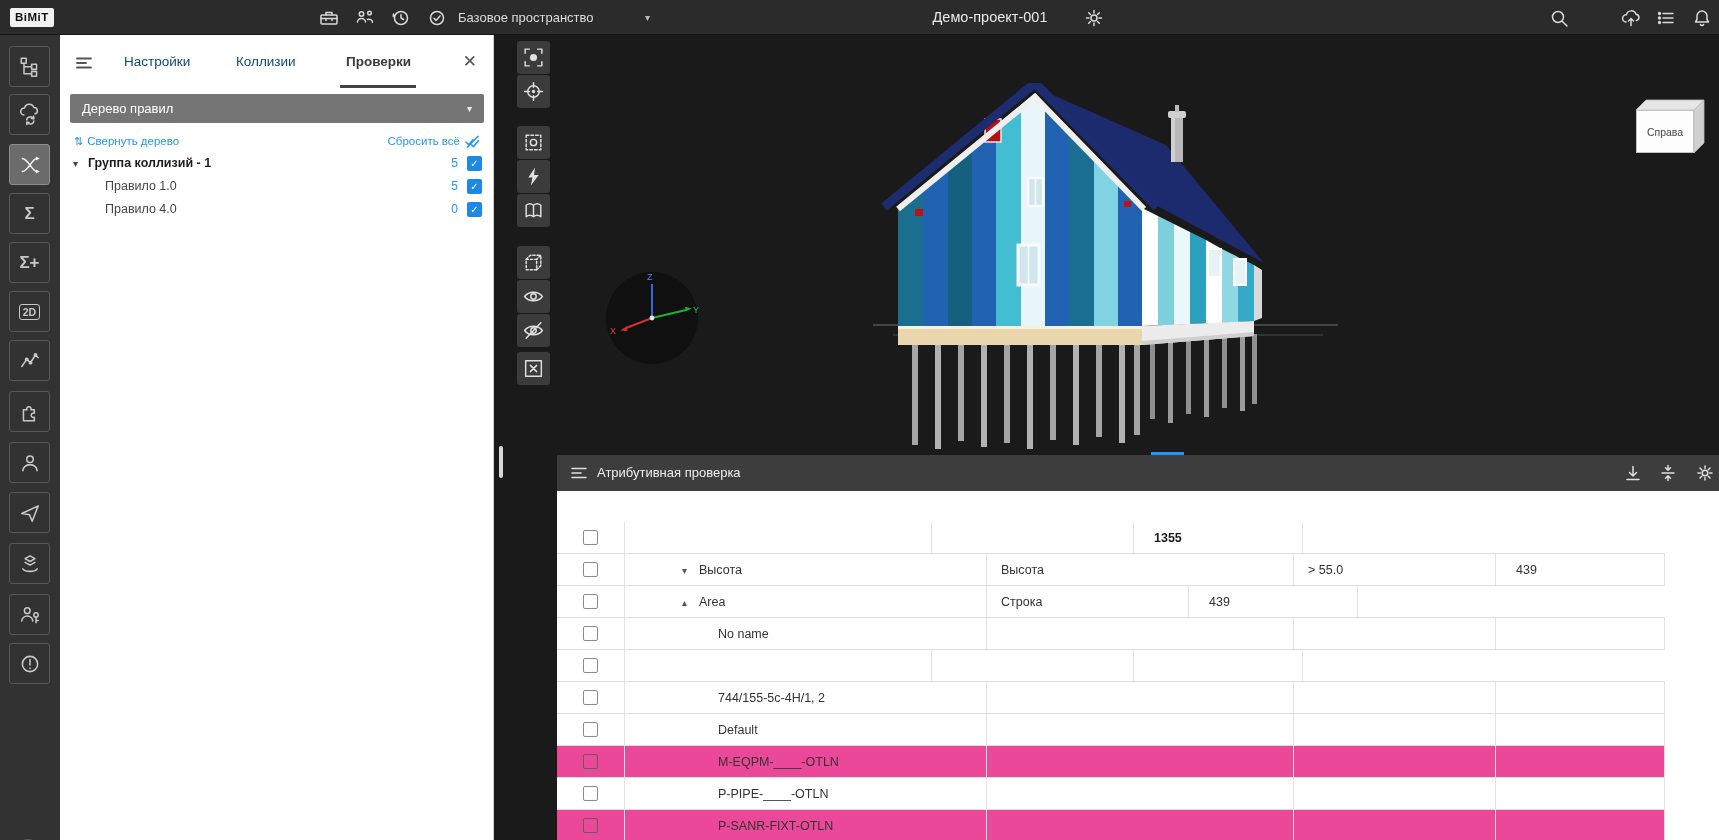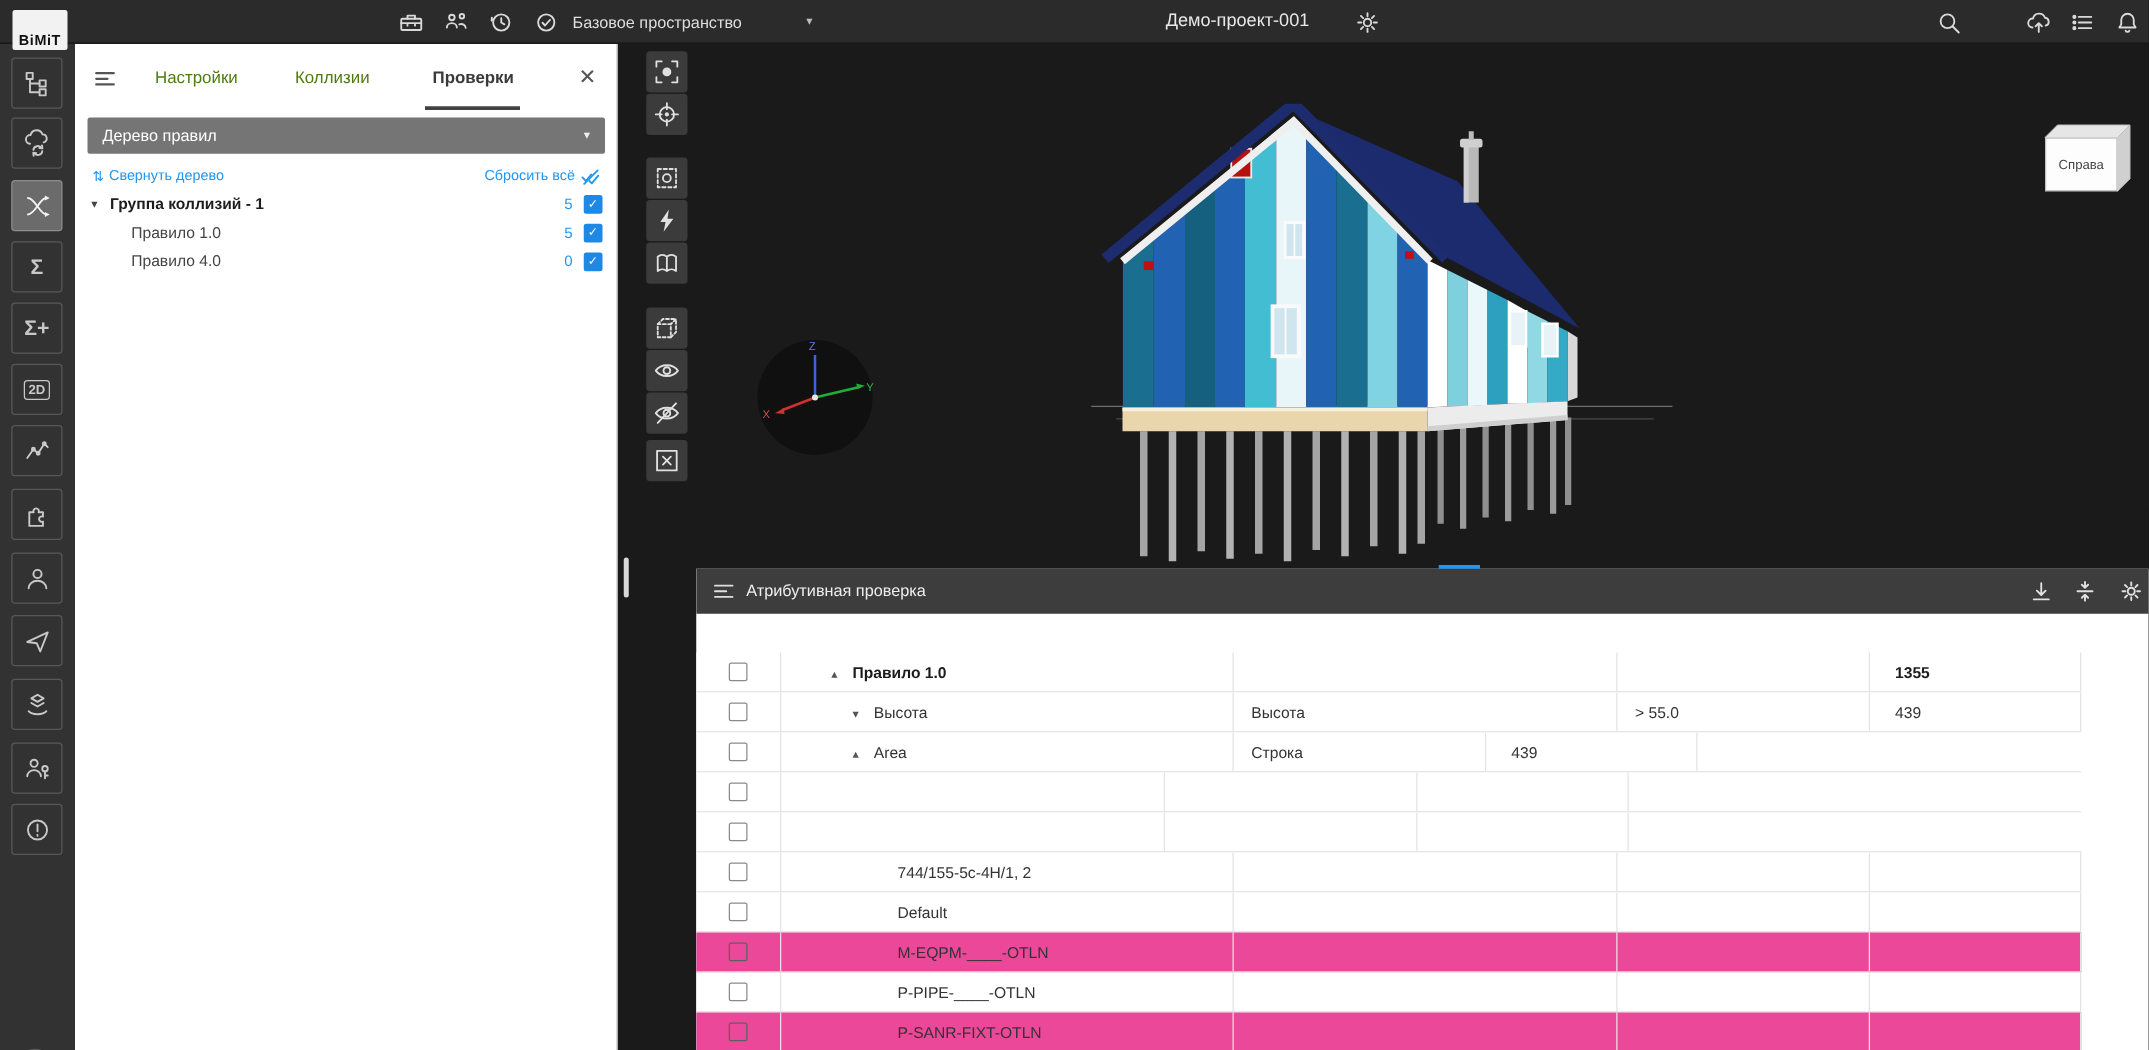--- a/index.html
+++ b/index.html
@@ -2,40 +2,40 @@
 <html><head>
 <meta charset="utf-8">
 <style>
   *{box-sizing:border-box;margin:0;padding:0}
   html,body{width:1719px;height:840px;overflow:hidden}
   body{position:relative;background:#1a1a1a;font-family:"Liberation Sans",sans-serif;font-size:13px;color:#222}
   .abs{position:absolute}
   svg{display:block}
   
   .topbar{position:absolute;left:0;top:0;width:1719px;height:35px;background:#2b2b2b;border-bottom:1px solid #141414;z-index:30}
-  .logo{position:absolute;left:10px;top:8px;height:19px;line-height:19px;background:#f2f2f2;color:#111;font-weight:bold;font-size:11.5px;padding:16px 5px;border-radius:2px;letter-spacing:.5px}
+  .logo{position:absolute;left:10px;top:8px;height:19px;line-height:19px;background:#f2f2f2;color:#111;font-weight:bold;font-size:11.5px;padding:0 5px;border-radius:2px;letter-spacing:.5px}
   .tb-ic{position:absolute;top:7px;width:22px;height:22px;cursor:pointer}
   .tb-ic svg{stroke:#d9d9d9;fill:none;stroke-width:1.5;stroke-linecap:round;stroke-linejoin:round;width:22px;height:22px}
   .ws{position:absolute;left:458px;top:0;height:35px;line-height:35px;color:#ddd;font-size:13px;cursor:pointer}
   .ws-chev{position:absolute;left:645px;top:0;height:35px;line-height:35px;color:#bbb;font-size:10px;cursor:pointer}
   .proj{position:absolute;left:890px;width:200px;top:0;height:35px;line-height:35px;text-align:center;color:#e8e8e8;font-size:14.5px}
   
   .sidebar{position:absolute;left:0;top:35px;width:60px;height:805px;background:#323232;z-index:20}
   .sb{position:absolute;left:9px;width:41px;height:41px;border:1px solid #585858;border-radius:3px;display:flex;align-items:center;justify-content:center;cursor:pointer}
   .sb svg{stroke:#c8c8c8;fill:none;stroke-width:1.4;stroke-linecap:round;stroke-linejoin:round;width:24px;height:24px}
   .sb.active{background:#6b6b6b;border-color:#8d8d8d}
   .sb.active svg{stroke:#f2f2f2}
   .sb .txt{color:#c8c8c8;font-size:17px;font-weight:bold}
   .sb .txt.small{font-size:10.5px;border:1.5px solid #c8c8c8;border-radius:3px;padding:1px 3px}
   .help{position:absolute;left:15px;top:804px;width:26px;height:26px;border-radius:50%;background:#5a5a5a;color:#ddd;text-align:center;line-height:26px;font-size:13px;cursor:pointer}
   
   .panel{position:absolute;left:60px;top:35px;width:434px;height:805px;background:#fff;border-right:1px solid #cfcfcf;z-index:20}
   .p-burger{position:absolute;left:14px;top:18px;width:20px;height:20px;cursor:pointer}
   .p-burger svg{stroke:#555;fill:none;stroke-width:1.8;stroke-linecap:round;width:20px;height:20px}
-  .tab{position:absolute;top:0;height:53px;line-height:53px;font-size:13.5px;color:#4d7c0f;cursor:pointer}
+  .tab{position:absolute;top:0;height:53px;line-height:53px;font-size:13.5px;color:#0c4a6e;cursor:pointer}
   .tab.active{color:#3a3a3a;font-weight:bold}
   .tab-underline{position:absolute;left:280px;top:50px;width:76px;height:3px;background:#424242}
   .p-close{position:absolute;right:16px;top:0;height:53px;line-height:53px;font-size:17px;color:#555;cursor:pointer}
   .rules-dd{position:absolute;left:10px;top:59px;width:414px;height:29px;background:#757575;border-radius:2px;color:#fff;line-height:29px;font-size:13px;cursor:pointer}
   .rules-dd .lbl{margin-left:12px}
   .rules-dd .chev{position:absolute;right:12px;top:0;font-size:10px;color:#eee}
   .link{position:absolute;top:98px;font-size:11.5px;color:#2196f3;cursor:pointer;display:flex;align-items:center;gap:4px;height:16px}
   .link .ic{font-size:11px}
   .tree-row{position:absolute;left:0;width:434px;height:23px;line-height:23px;font-size:12.5px;color:#444;cursor:pointer}
   .tree-row .chev{position:absolute;left:13px;color:#444;font-size:10px}
@@ -457,21 +457,20 @@
         </svg>
       </span>
   </div>
 
 
   <div class="tbody">
     <div class="trow">
       <div class="c0">
           <span class="cb"></span>
         </div>
-      <div class="c1 lvl1"><span class="glyph">▴</span><span class="b">Правило 1.0</span></div>
       <div class="c2"></div>
       <div class="c3"></div>
       <div class="c4 b">1355</div>
     </div>
     <div class="trow">
       <div class="c0">
           <span class="cb"></span>
         </div>
       <div class="c1 lvl2"><span class="glyph">▾</span><span>Высота</span></div>
       <div class="c2">Высота</div>
@@ -483,20 +482,21 @@
           <span class="cb"></span>
         </div>
       <div class="c1 lvl2"><span class="glyph">▴</span><span>Area</span></div>
       <div class="c3">Строка</div>
       <div class="c4">439</div>
     </div>
     <div class="trow">
       <div class="c0">
           <span class="cb"></span>
         </div>
+      <div class="c1 lvl3">No name</div>
       <div class="c2"></div>
       <div class="c3"></div>
       <div class="c4"></div>
     </div>
     <div class="trow">
       <div class="c0">
           <span class="cb"></span>
         </div>
       <div class="c2"></div>
       <div class="c3"></div>

